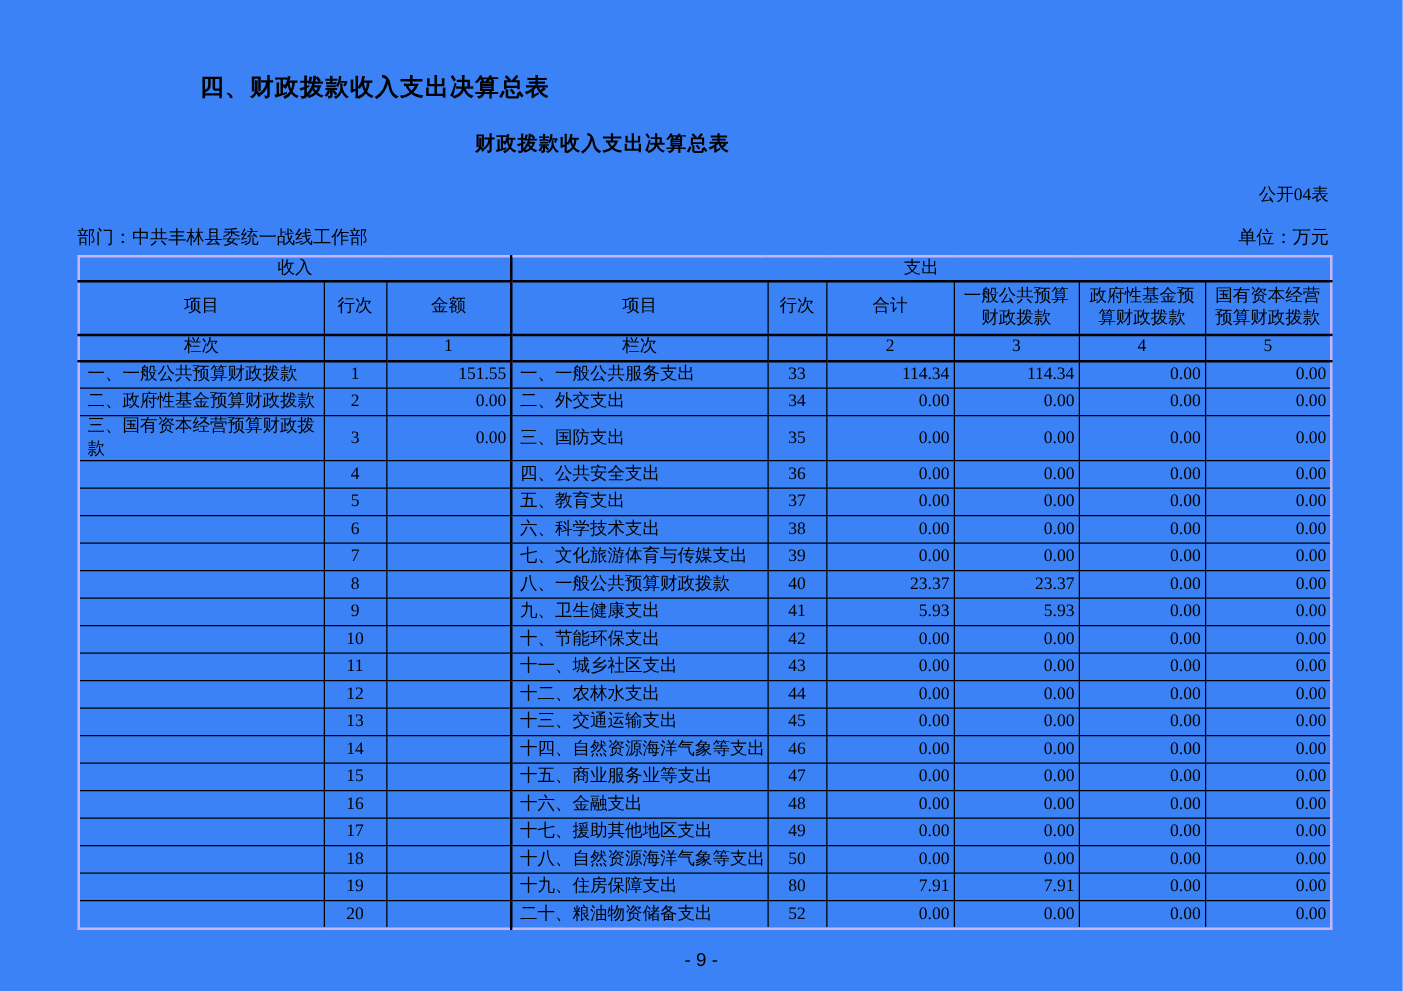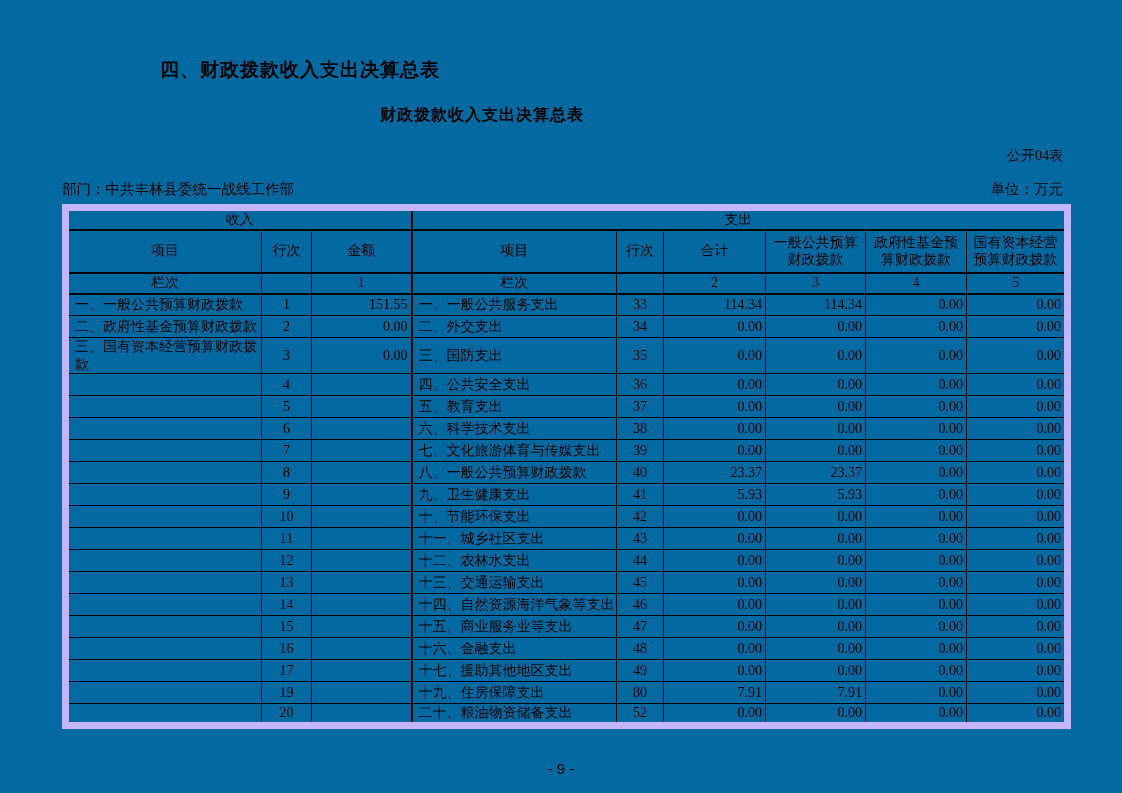--- a/index.html
+++ b/index.html
@@ -4,21 +4,21 @@
 <style>
   * { margin: 0; padding: 0; box-sizing: border-box; }
   html, body { background: #ffffff; }
   body {
     width: 1122px; height: 793px;
     position: relative;
     font-family: "Liberation Serif", "DejaVu Serif", serif;
     color: #000000;
     overflow: hidden;
   }
-  .page { position: absolute; inset: 0; background: #0369a1; }
+  .page { position: absolute; inset: 0; background: #3b82f6; }
 
   .heading {
     position: absolute; left: 160px; top: 57px;
     font-family: "Liberation Sans", "DejaVu Sans", sans-serif;
     font-size: 19px; font-weight: bold; letter-spacing: 1px;
   }
   .table-title {
     position: absolute; left: 0; top: 105px; width: 964px;
     text-align: center;
     font-family: "Liberation Sans", "DejaVu Sans", sans-serif;
@@ -39,21 +39,21 @@
     border-collapse: collapse; table-layout: fixed;
     font-size: 14px;
   }
   .fin-table th, .fin-table td {
     border: 1px solid #000;
     vertical-align: middle;
     font-weight: normal;
     overflow: hidden;
     line-height: 1.25;
   }
-  .fin-table { border: 7px solid #c4b5fd; }
+  .fin-table { border: 2px solid #c4b5fd; }
   .fin-table thead th, .fin-table thead td { border-bottom-width: 2px; text-align: center; }
   .fin-table .sec-start { border-left-width: 2px; }
   .fin-table tr.sec-head th { height: 18px; }
   .fin-table tr.col-head th { height: 43px; padding: 0 3px; }
   .fin-table tr.index-row td { height: 21px; }
   .fin-table tbody td { height: 22px; }
   .fin-table td.left  { text-align: left;  padding-left: 6px; }
   .fin-table td.center{ text-align: center; }
   .fin-table td.right { text-align: right; padding-right: 3px; }
 
@@ -303,20 +303,31 @@
           <td class="right"></td>
           <td class="left sec-start">十七、援助其他地区支出</td>
           <td class="center">49</td>
           <td class="right">0.00</td>
           <td class="right">0.00</td>
           <td class="right">0.00</td>
           <td class="right">0.00</td>
         </tr>
         <tr>
           <td class="left"></td>
+          <td class="center">18</td>
+          <td class="right"></td>
+          <td class="left sec-start">十八、自然资源海洋气象等支出</td>
+          <td class="center">50</td>
+          <td class="right">0.00</td>
+          <td class="right">0.00</td>
+          <td class="right">0.00</td>
+          <td class="right">0.00</td>
+        </tr>
+        <tr>
+          <td class="left"></td>
           <td class="center">19</td>
           <td class="right"></td>
           <td class="left sec-start">十九、住房保障支出</td>
           <td class="center">80</td>
           <td class="right">7.91</td>
           <td class="right">7.91</td>
           <td class="right">0.00</td>
           <td class="right">0.00</td>
         </tr>
         <tr>

